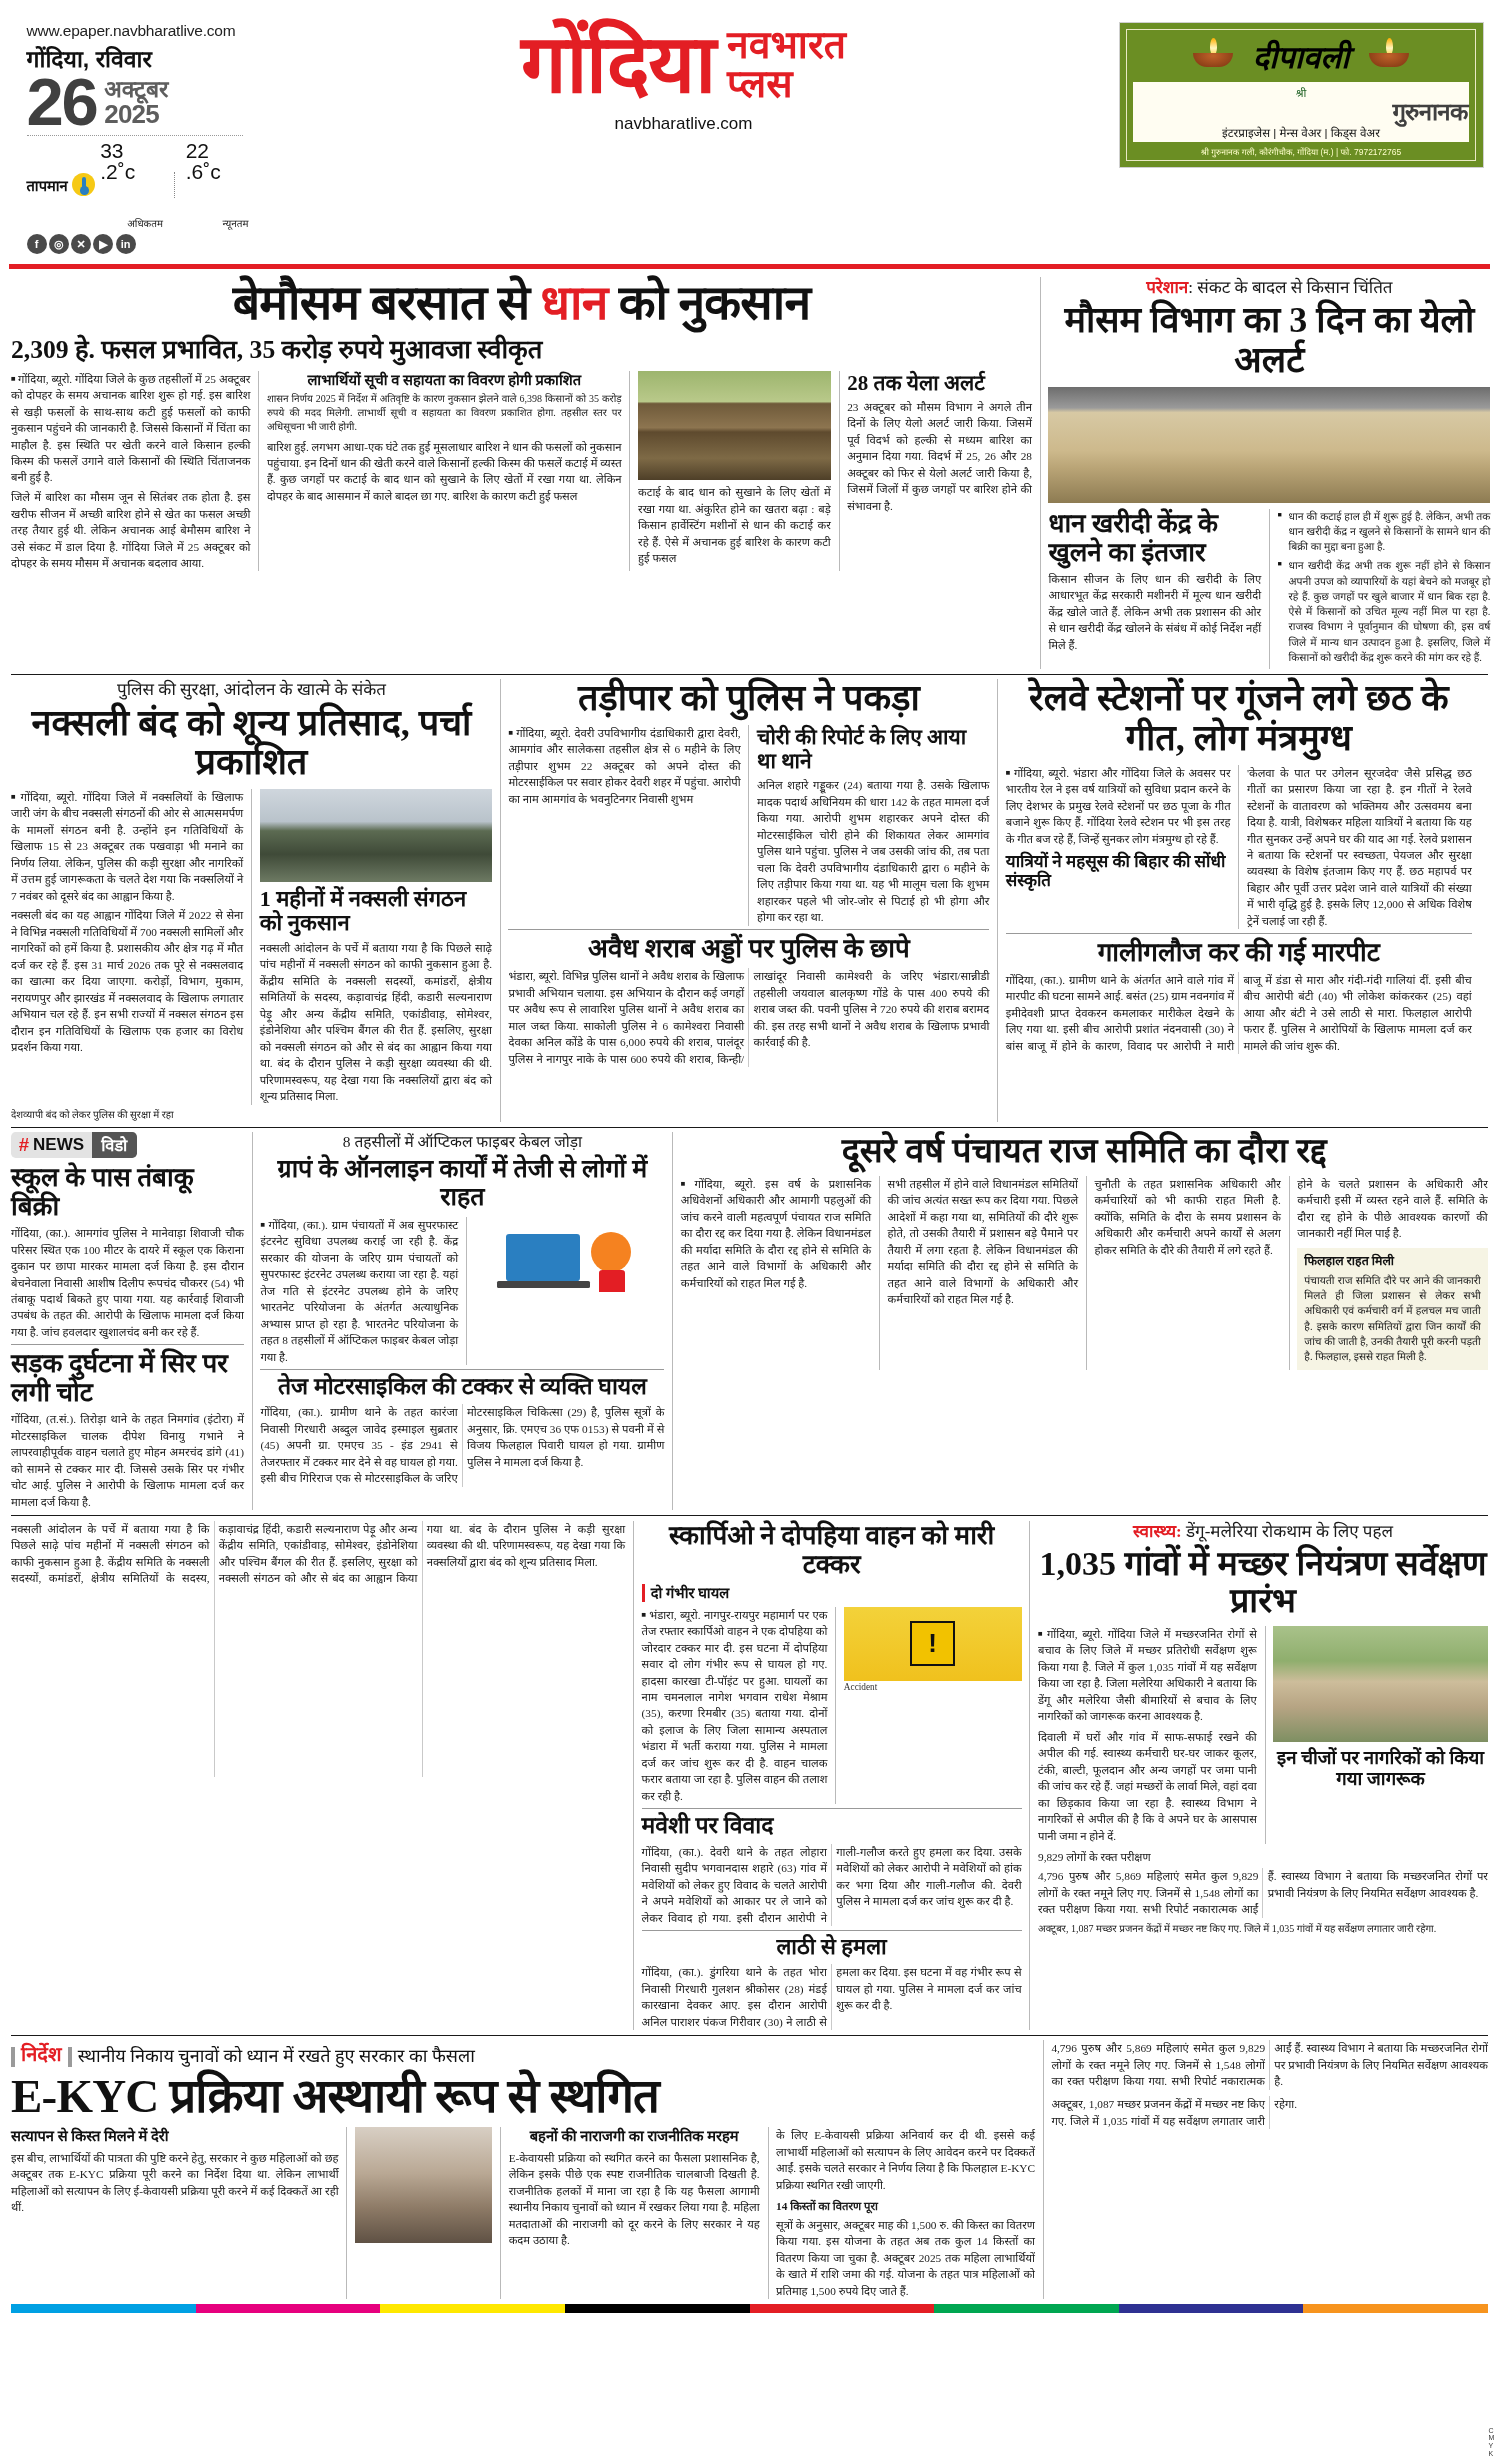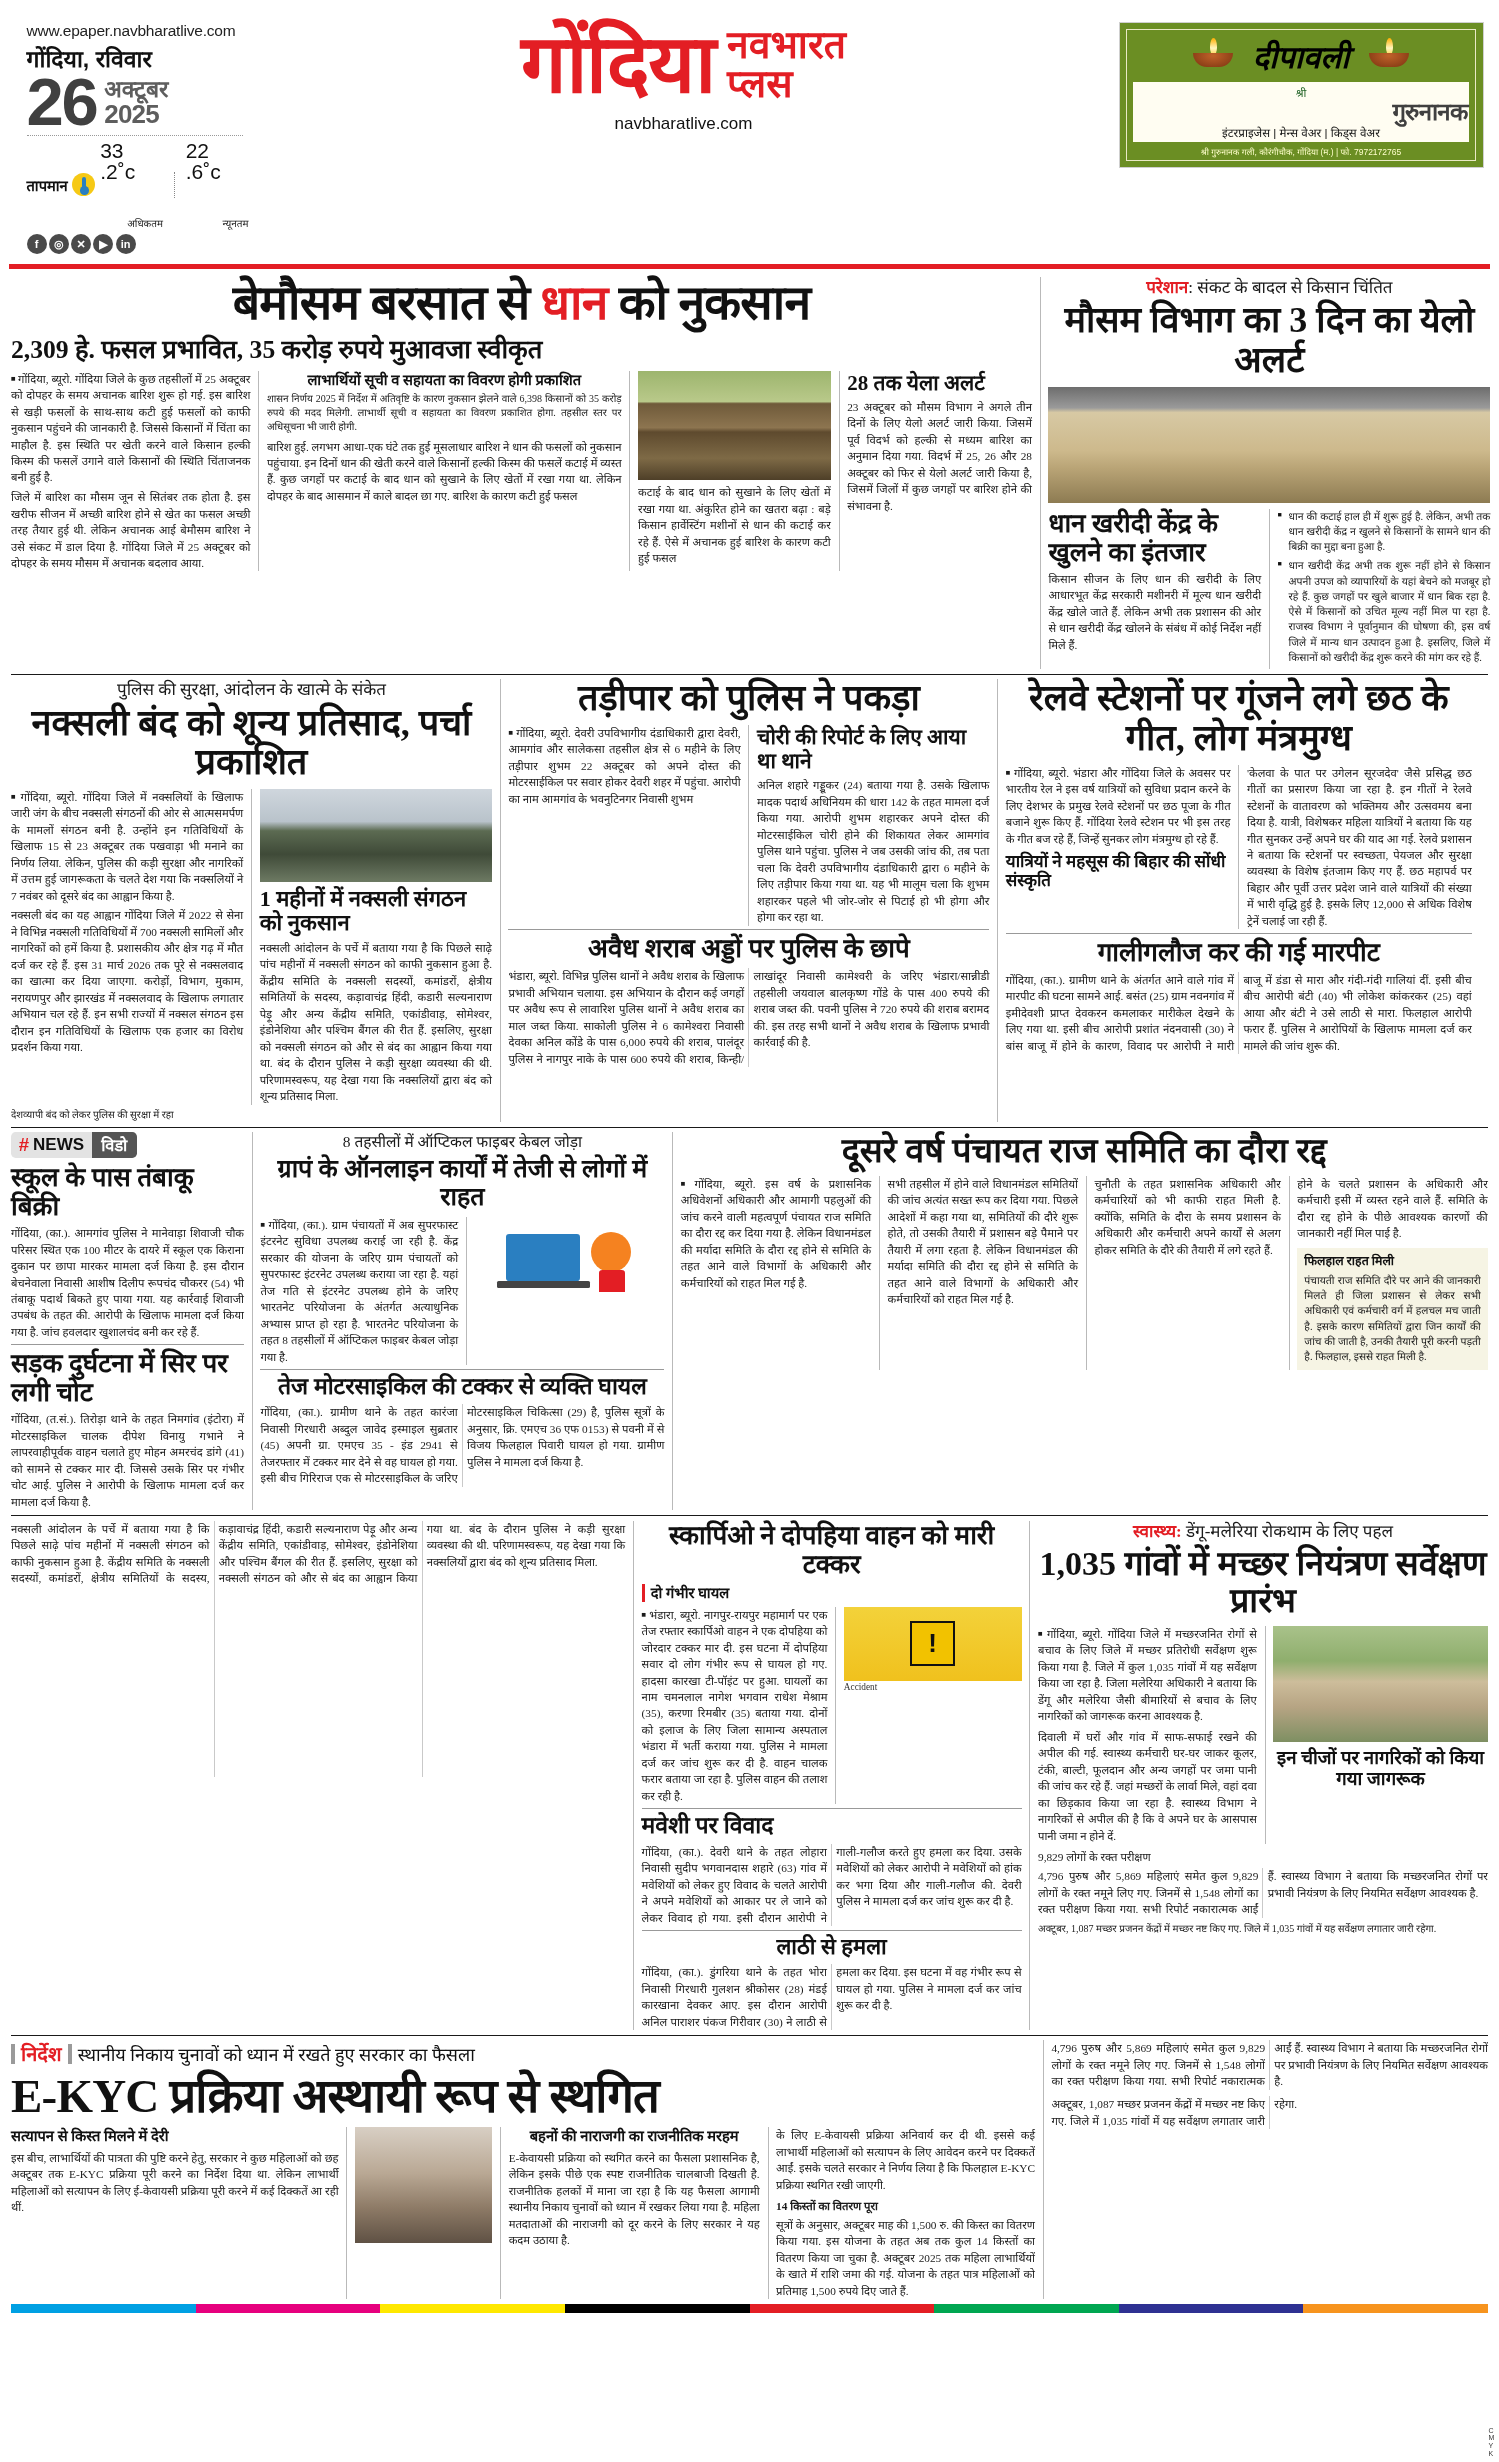--- a/index.html
+++ b/index.html
@@ -316,21 +316,21 @@
   .nb-hash { color: #e31e24; font-weight: 700; font-size: 18.6px;
              font-family: "Liberation Sans", sans-serif; line-height: 1; }
   .nb-news { color: #111; font-weight: 700; font-size: 17px;
              font-family: "Liberation Sans", sans-serif; }
   .nb-r {
     background: #555; color: #fff; display: flex; align-items: center;
     padding: 0 9.3px; font-weight: 700; font-size: 16.3px;
     font-family: "Liberation Serif", serif;
   }
 
-  .barlabel { display: flex; align-items: center; gap: 6.2px; margin-bottom: 3.1px; }
+  .barlabel { display: flex; align-items: flex-end; gap: 6.2px; margin-bottom: 3.1px; }
   .barlabel .bar { width: 3.9px; height: 20px; background: #9a9a9a; flex: none; }
   .barlabel .redword {
     color: #e31e24; font-weight: 700; font-size: 20px;
     font-family: "Liberation Serif", serif;
   }
   .barlabel .rest {
     color: #111; font-size: 18px; font-family: "Liberation Serif", serif;
   }
   .redbar-left { border-left: 3.9px solid #e31e24; padding-left: 6.2px; }
 

